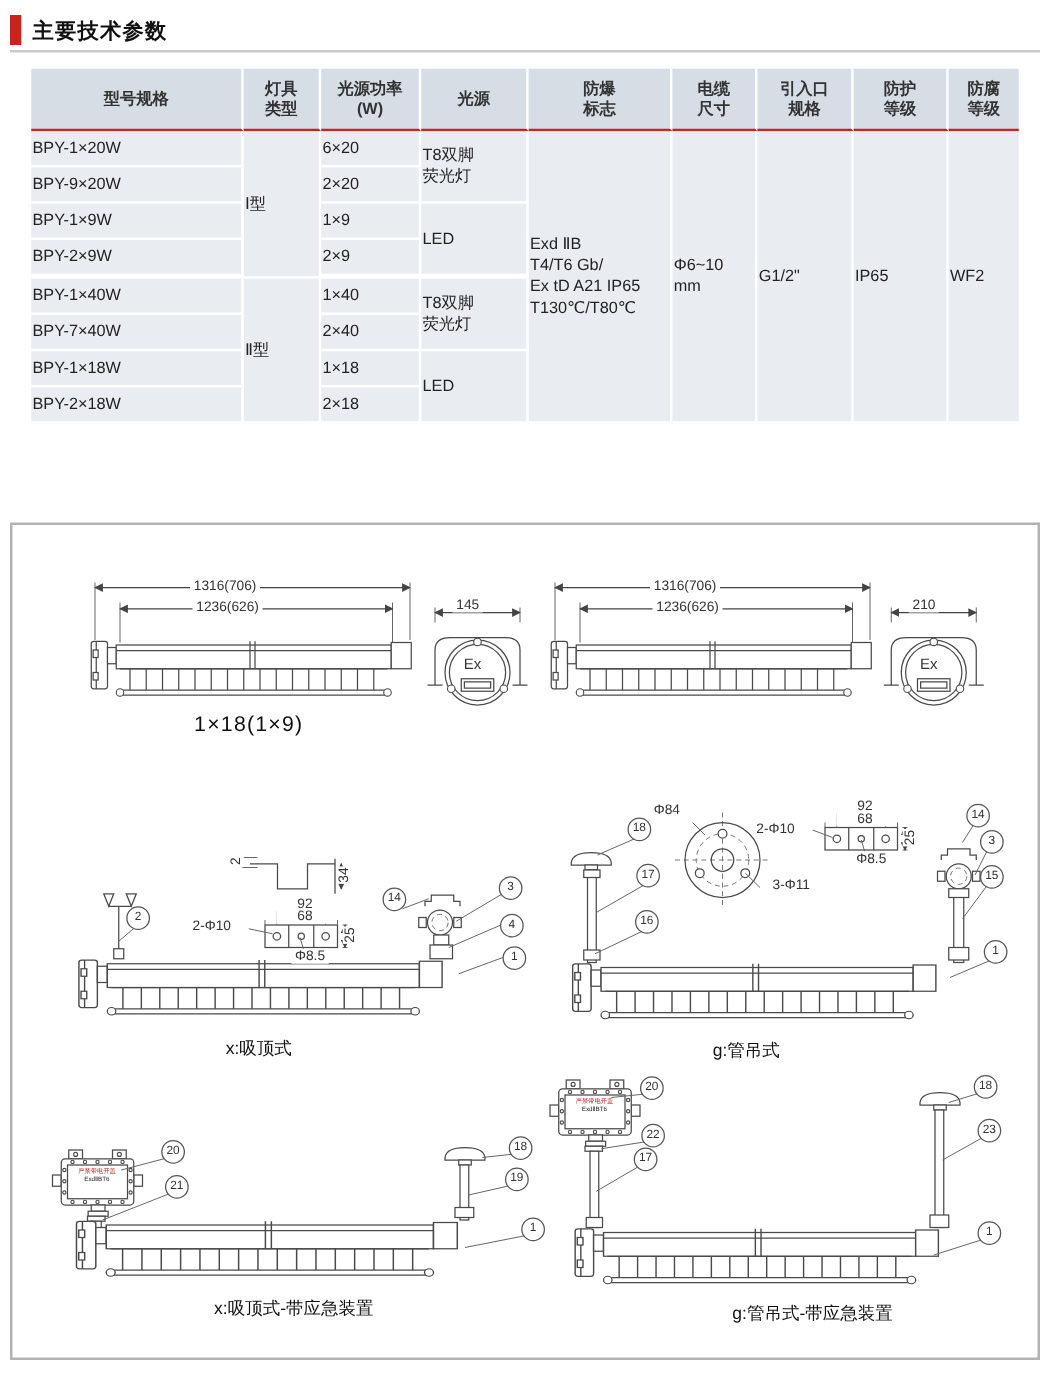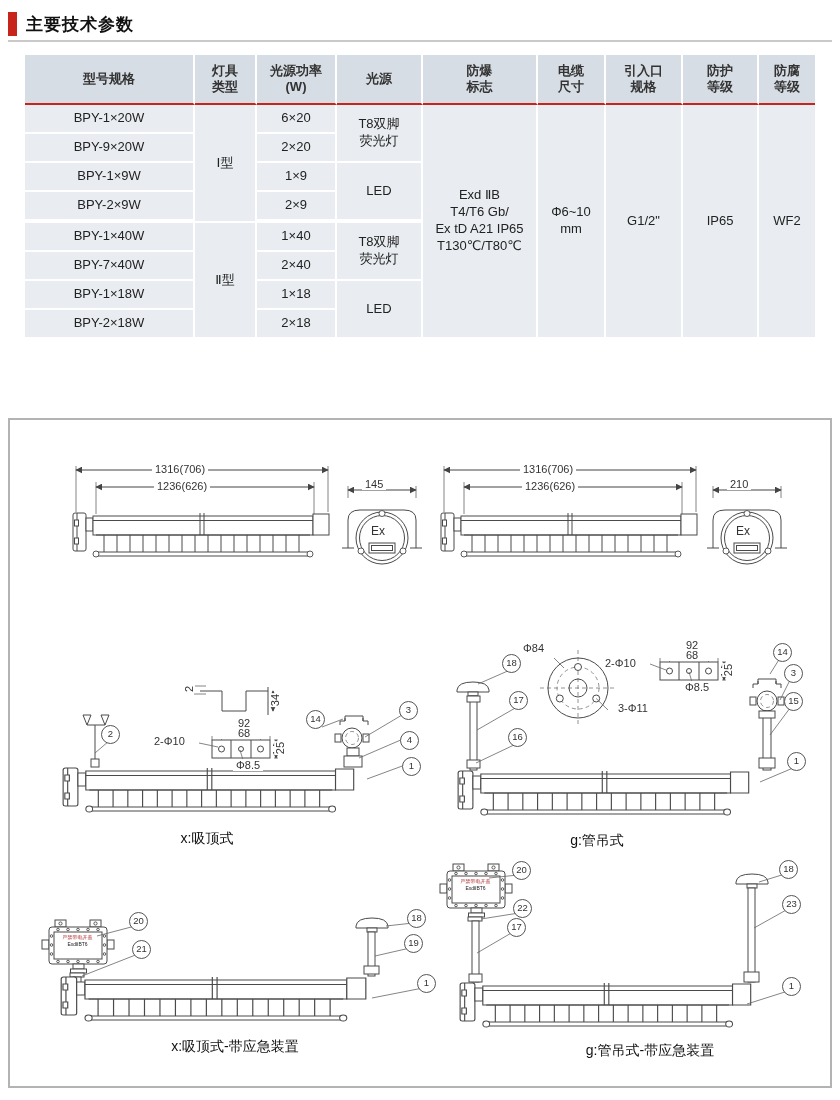--- a/index.html
+++ b/index.html
@@ -8,21 +8,21 @@
 
   
   .sec-hd{position:absolute;left:0;width:840px;height:34px;}
   .sec-hd .bar{position:absolute;left:8px;top:2px;width:9px;height:24px;background:#c7241c;}
   .sec-hd .ttl{position:absolute;left:26px;top:3px;font-size:17px;font-weight:bold;color:#111;letter-spacing:1px;}
   .sec-hd .rule{position:absolute;left:8px;top:30px;width:824px;height:2px;background:#c9c9c9;}
 
   
   table.spec{position:absolute;left:25px;top:55px;width:790px;border-collapse:separate;border-spacing:0;table-layout:fixed;font-size:13px;}
   table.spec th{background:#d7dde4;font-weight:bold;color:#333;height:46px;border-right:2px solid #fff;border-bottom:2px solid #c7241c;white-space:pre-line;line-height:1.25;}
-  table.spec td{background:#e9edf1;text-align:center;vertical-align:middle;height:25px;border-right:2px solid #fff;border-bottom:2px solid #fff;white-space:pre-line;line-height:1.3;color:#222;}
+  table.spec td{background:#e9edf1;text-align:left;vertical-align:middle;height:25px;border-right:2px solid #fff;border-bottom:2px solid #fff;white-space:pre-line;line-height:1.3;color:#222;}
   table.spec th:last-child, table.spec td.lastcol{border-right:none;}
   table.spec td.groupend{border-bottom:4px solid #fff;}
   .note{position:absolute;left:25px;top:310px;font-size:13px;font-weight:bold;color:#c7241c;}
 
   
   .panel{position:absolute;left:8px;top:418px;width:820px;height:666px;border:2px solid #b3b3b3;background:#fff;}
   .asm{position:absolute;}
   .asm svg{position:absolute;left:0;top:0;overflow:visible;}
 
   .s1{stroke:#4a4a4a;fill:none;stroke-width:1;}
@@ -232,20 +232,21 @@
 
     <div class="asm" style="left:52px;top:40px;width:280px;height:135px">
       <svg width="280" height="105">
         <path class="ldr" d="M14 6V52M266 6V52M34 22V54M252 22V54"></path>
         <path class="dln" marker-start="url(#arw)" marker-end="url(#arw)" d="M14 10H266"></path>
         <path class="dln" marker-start="url(#arw)" marker-end="url(#arw)" d="M34 27H252"></path>
         <use href="#lamp" transform="translate(10,52)"></use>
       </svg>
       <span class="dim" style="left:90px;top:3px">1316(706)</span>
       <span class="dim" style="left:92px;top:20px">1236(626)</span>
+      <span class="cap-lg" style="left:37px;top:110px;width:200px">1×18(1×9)</span>
     </div>
 
     <div class="asm" style="left:330px;top:58px;width:84px;height:96px">
       <svg width="84" height="96">
         <path class="ldr" d="M8 8V20M76 8V20"></path>
         <path class="dln" marker-start="url(#arw)" marker-end="url(#arw)" d="M8 12H76"></path>
         <use href="#endview" transform="translate(0,16)"></use>
       </svg>
       <span class="dim" style="left:22px;top:0px">145</span>
       <span class="dim" style="left:28px;top:46px;background:transparent;font-size:12px">Ex</span>

